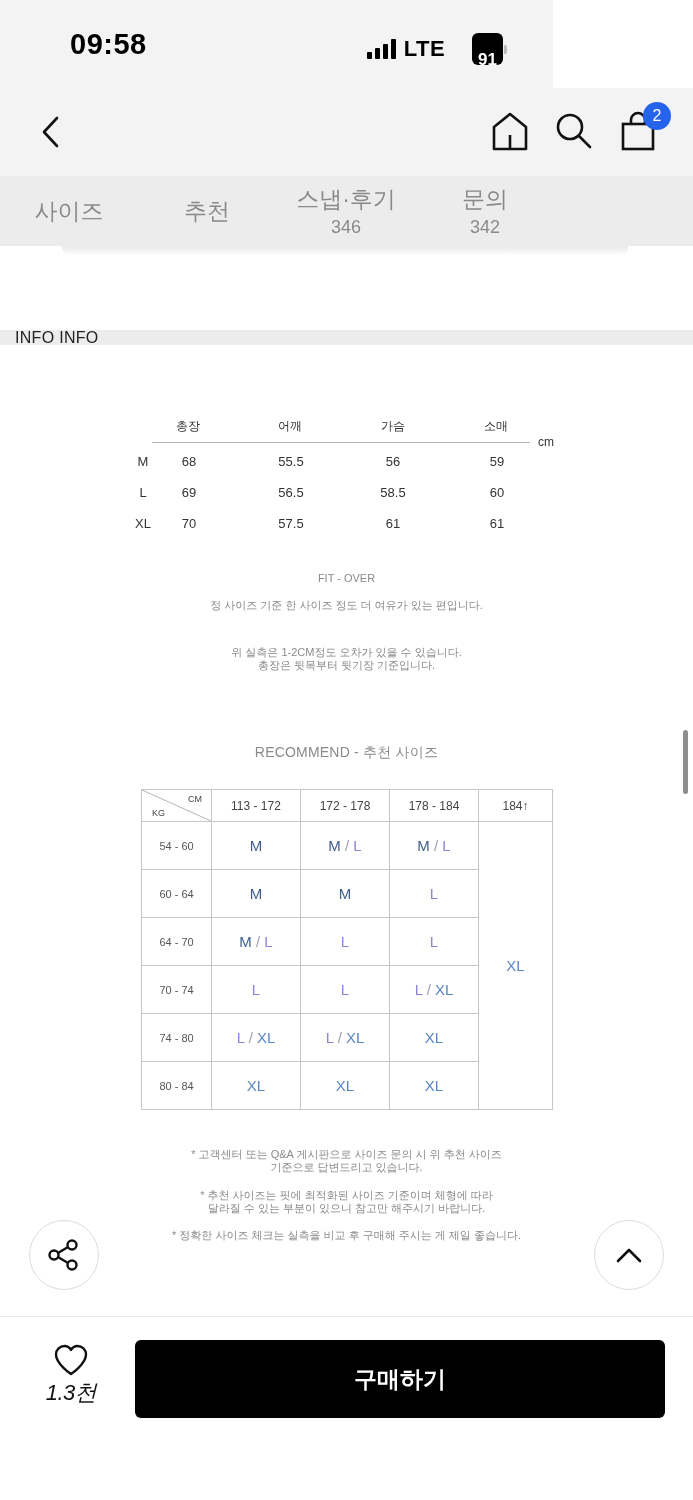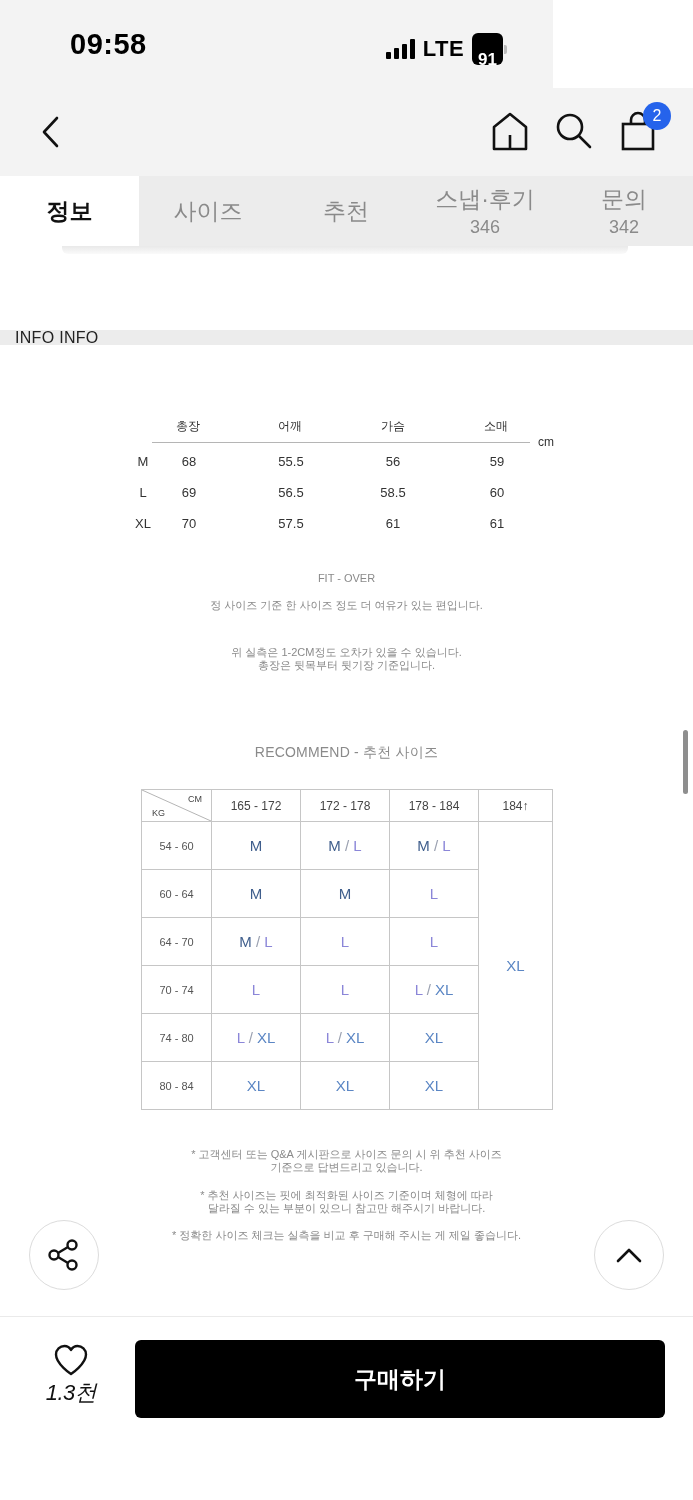--- a/index.html
+++ b/index.html
@@ -7,21 +7,21 @@
   body { font-family: "Liberation Sans", "DejaVu Sans", sans-serif; color: #111; position: relative; }
 
   
   .status-bar { position: absolute; left: 0; top: 0; width: 553px; height: 88px; background: #f3f3f3; }
   .status-time { position: absolute; left: 70px; top: 28px; font-size: 29px; font-weight: bold; letter-spacing: 0.5px; color: #000; }
   .status-right { position: absolute; right: 46px; top: 33px; display: flex; align-items: center; gap: 8px; }
   .signal { display: flex; align-items: flex-end; gap: 3px; height: 20px; }
   .signal span { display: block; width: 5px; background: #000; border-radius: 1px; }
   .lte { font-size: 22px; font-weight: bold; color: #000; letter-spacing: 0.5px; }
   .battery { display: flex; align-items: center; }
-  .battery-body { background: #000; color: #fff; font-size: 17px; font-weight: bold; border-radius: 6px; padding: 16px 6px; height: 24px; line-height: 22px; }
+  .battery-body { background: #000; color: #fff; font-size: 17px; font-weight: bold; border-radius: 6px; padding: 16px 6px; height: 24px; line-height: 22px; margin-left: 19px; }
   .battery-tip { width: 3px; height: 9px; background: #bbb; border-radius: 0 2px 2px 0; margin-left: 1px; }
 
   
   .nav-header { position: absolute; left: 0; top: 88px; width: 693px; height: 88px; background: #f3f3f3; }
   .back-btn { position: absolute; left: 36px; top: 24px; width: 32px; height: 40px; cursor: pointer; }
   .nav-icons { position: absolute; right: 34px; top: 20px; display: flex; gap: 22px; align-items: center; }
   .nav-icon { width: 42px; height: 46px; position: relative; cursor: pointer; display: flex; align-items: center; justify-content: center; }
   .cart-badge { position: absolute; right: -12px; top: -6px; width: 28px; height: 28px; border-radius: 50%; background: #2563eb; color: #fff; font-size: 16px; line-height: 28px; text-align: center; }
 
   
@@ -116,23 +116,20 @@
       <svg width="36" height="40" viewBox="0 0 36 40">
         <rect x="3" y="13" width="30" height="25" fill="none" stroke="#111" stroke-width="2.6"></rect>
         <path d="M11,13 L11,9 A7,7 0 0 1 25,9 L25,13" fill="none" stroke="#111" stroke-width="2.6"></path>
       </svg>
       <span class="cart-badge">2</span>
     </div>
   </div>
 </div>
 
 <div class="tabs">
-  <div class="tab active" style="width:139px">
-    <span>정보</span>
-  </div>
   <div class="tab" style="width:138px">
     <span>사이즈</span>
   </div>
   <div class="tab" style="width:138px">
     <span>추천</span>
   </div>
   <div class="tab" style="width:140px">
     <span>스냅·후기</span>
     <span class="count">346</span>
   </div>
@@ -185,21 +182,21 @@
       <tr>
     <td class="hd rl">
       <div class="corner">
         <svg width="69" height="31">
               <line x1="0" y1="0" x2="69" y2="31" stroke="#b5b5b5" stroke-width="1"></line>
             </svg>
         <span class="cm">CM</span>
         <span class="kg">KG</span>
       </div>
     </td>
-    <td class="hd" style="width:89px">165 - 172</td>
+    <td class="hd" style="width:89px">113 - 172</td>
     <td class="hd" style="width:89px">172 - 178</td>
     <td class="hd" style="width:89px">178 - 184</td>
     <td class="hd clast">184↑</td>
   </tr>
   <tr>
     <td class="rl">54 - 60</td>
     <td class="c"><span class="sz-M">M</span></td>
     <td class="c"><span class="sz-M">M</span> <span class="slash">/</span> <span class="sz-L">L</span></td>
     <td class="c"><span class="sz-M">M</span> <span class="slash">/</span> <span class="sz-L">L</span></td>
     <td class="c clast sz-XL" rowspan="6">XL</td>

